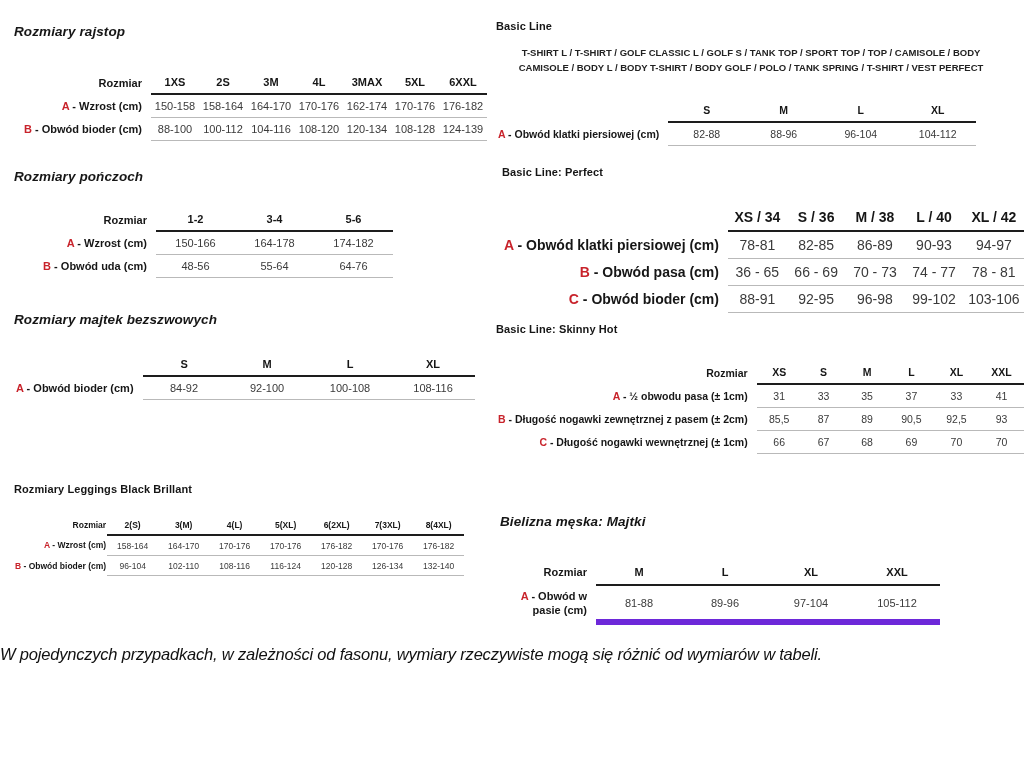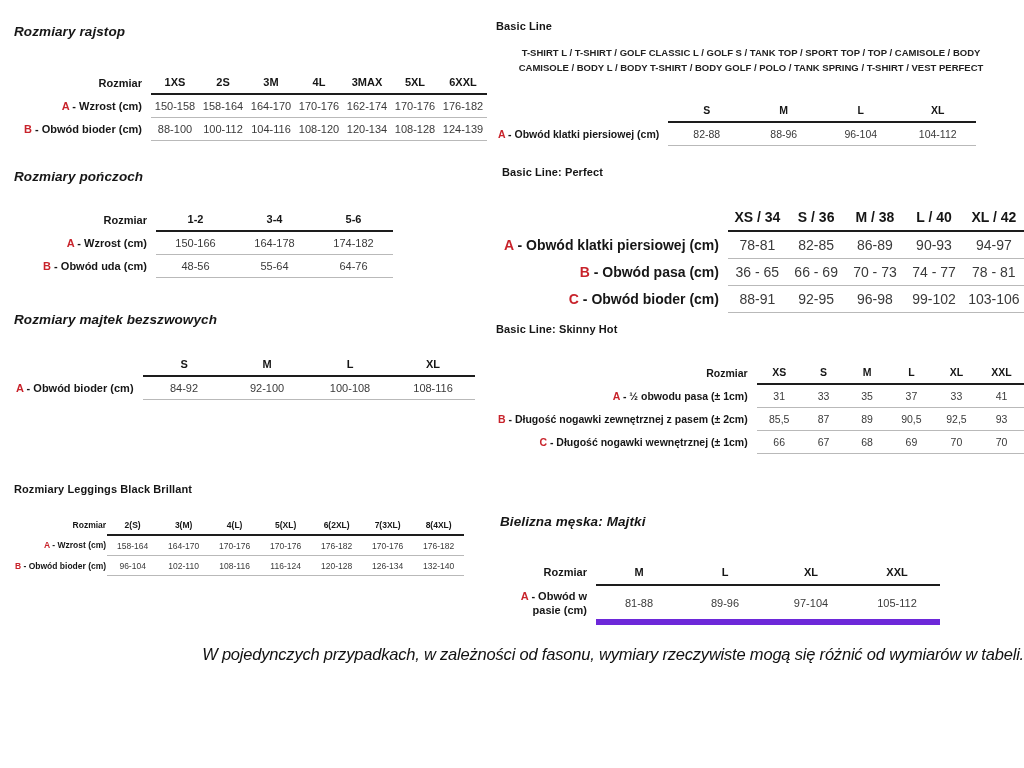--- a/index.html
+++ b/index.html
@@ -55,21 +55,21 @@
   #tbl-skinny   {margin-top:26px;font-size:10.5px;}
   #tbl-skinny .lbl{width:239px;}    #tbl-skinny .val{width:45px;}
 
   #tbl-bielizna {margin-top:32px;}
   #tbl-bielizna .lbl{width:85px;white-space:normal;line-height:1.25;}
   #tbl-bielizna .val{width:82px;}
   #tbl-bielizna td.val{border-bottom:6px solid #6d28d9;}
 
   .footer-note{
     position:absolute;left:0;right:0;top:645px;margin:0;
-    text-align:right;font-style:italic;font-size:16.5px;color:#111;
+    text-align:left;font-style:italic;font-size:16.5px;color:#111;
     letter-spacing:-0.2px;
   }
 </style>
 </head>
 <body>
 
 <div class="page">
 
   <section class="sec" id="sec-rajstopy">
     <h2 class="h-lg">Rozmiary rajstop</h2>

